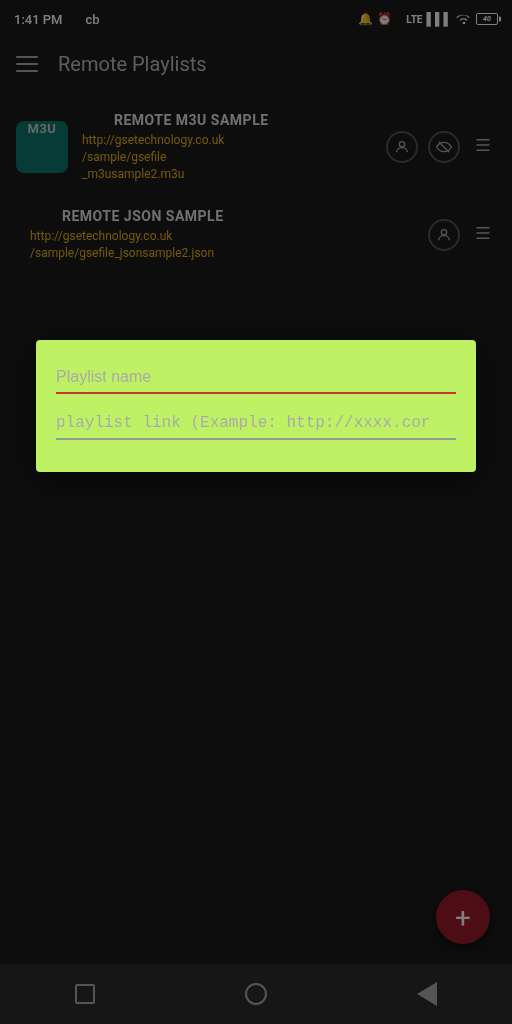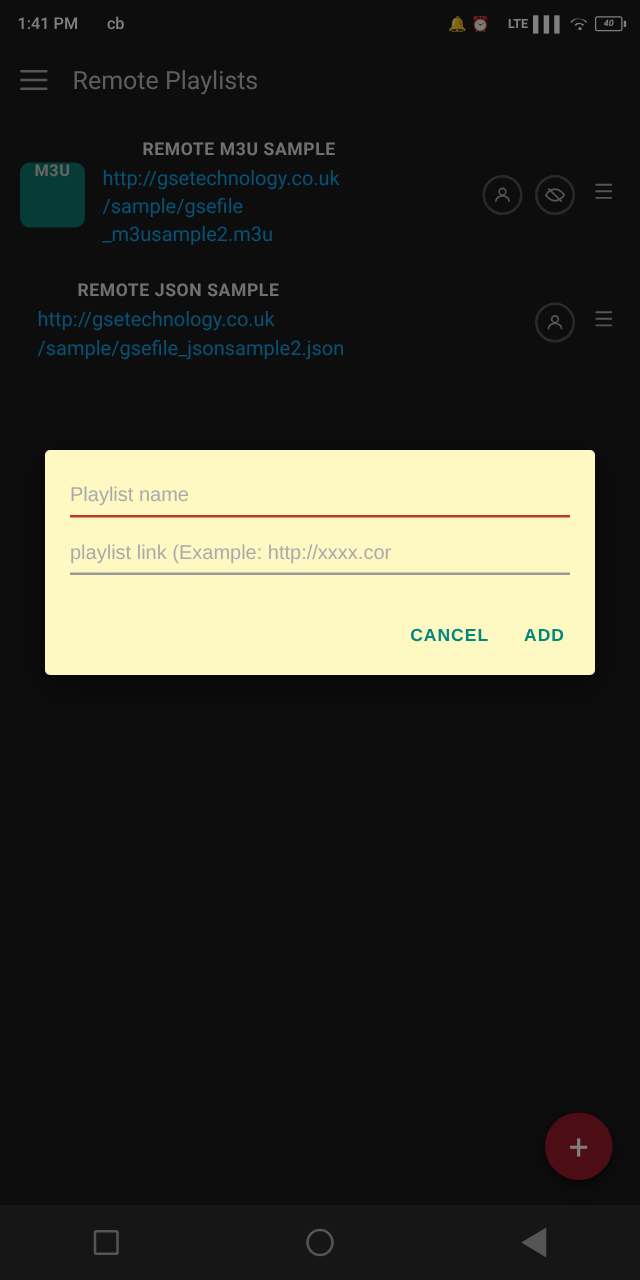--- a/index.html
+++ b/index.html
@@ -130,22 +130,22 @@
     .playlist-name {
       color: #e0e0e0;
       font-size: 14px;
       font-weight: 700;
       letter-spacing: 0.5px;
       text-transform: uppercase;
       margin-bottom: 4px;
       padding-left: 32px;
     }
     .playlist-url {
-      color: #0ea5e9;
-      font-size: 16px;
+      color: #eab308;
+      font-size: 12px;
       line-height: 1.4;
     }
     .playlist-actions {
       display: flex;
       align-items: center;
       gap: 10px;
       margin-left: 8px;
     }
     .action-icon {
       width: 32px;
@@ -173,24 +173,24 @@
       left: 0;
       width: 100%;
       height: 100%;
       background: rgba(0,0,0,0.5);
       z-index: 10;
     }
 
     
     .dialog {
       position: absolute;
-      top: 360px;
+      top: 340px;
       left: 36px;
       right: 36px;
-      background: #fef9c3;
+      background: #bef264;
       border-radius: 4px;
       padding: 24px 20px 16px 20px;
       z-index: 20;
       box-shadow: 0 8px 32px rgba(0,0,0,0.5);
     }
     .dialog-field {
       margin-bottom: 16px;
     }
     .dialog-input {
       width: 100%;
@@ -204,20 +204,21 @@
     }
     .dialog-input.focused {
       border-bottom-color: #c0392b;
     }
     .dialog-input::placeholder {
       color: #aaa;
       font-size: 16px;
     }
     .dialog-input.link-input {
       border-bottom-color: #999;
+      font-family: Liberation Mono, monospace;
     }
     .dialog-actions {
       display: flex;
       justify-content: flex-end;
       gap: 20px;
       margin-top: 24px;
       padding-top: 8px;
     }
     .dialog-btn {
       background: none;
@@ -386,24 +387,20 @@
 
 <div class="overlay"></div>
 
 <div class="dialog">
   <div class="dialog-field">
     <input class="dialog-input focused" type="text" placeholder="Playlist name" style="">
   </div>
   <div class="dialog-field">
     <input class="dialog-input link-input" type="text" placeholder="playlist link (Example: http://xxxx.cor" style="">
   </div>
-  <div class="dialog-actions">
-    <button class="dialog-btn cancel-btn">CANCEL</button>
-    <button class="dialog-btn add-btn">ADD</button>
-  </div>
 </div>
 
 <div class="fab">
   <span>+</span>
 </div>
 
 <div class="nav-bar">
   <div class="nav-btn">
     <div class="nav-square"></div>
   </div>

